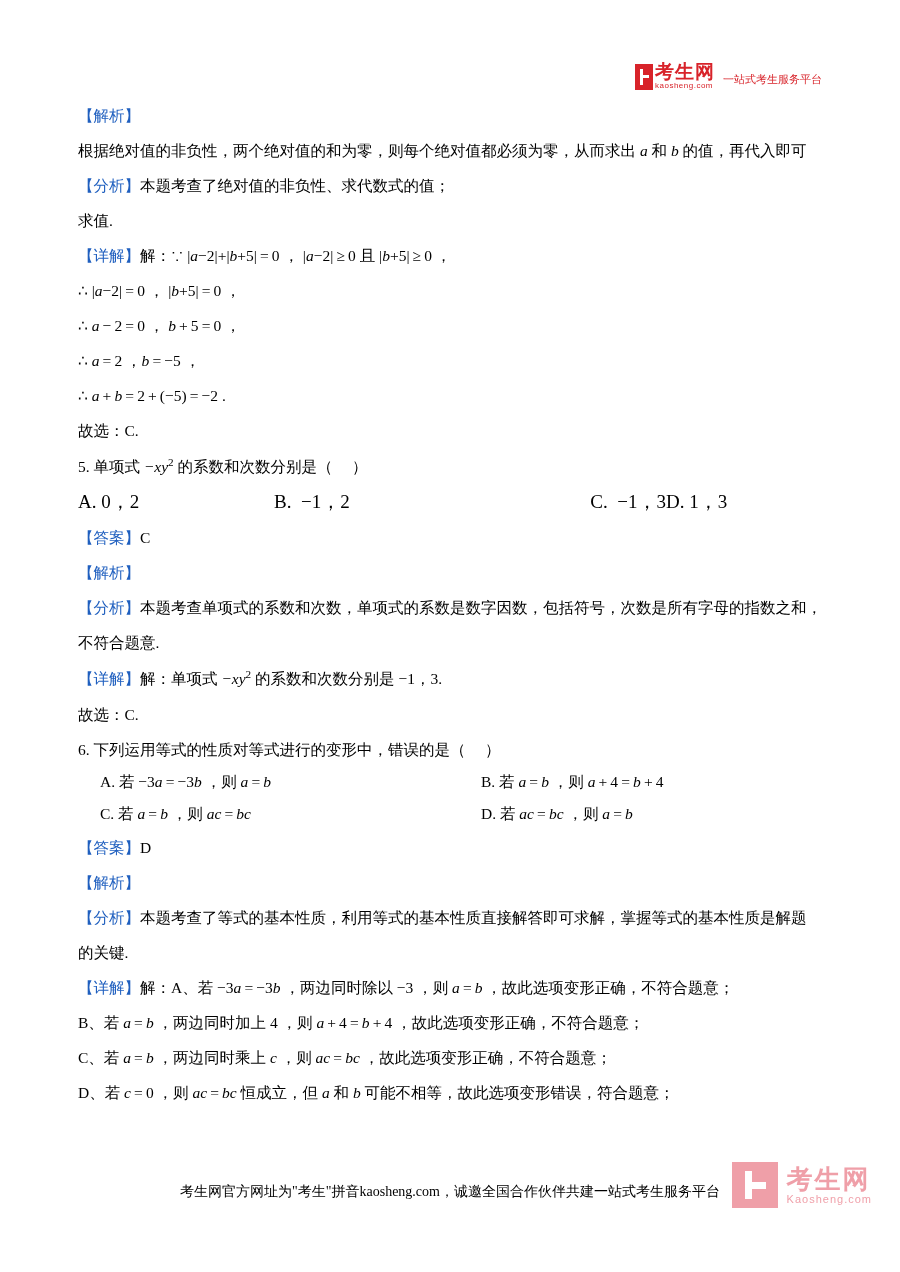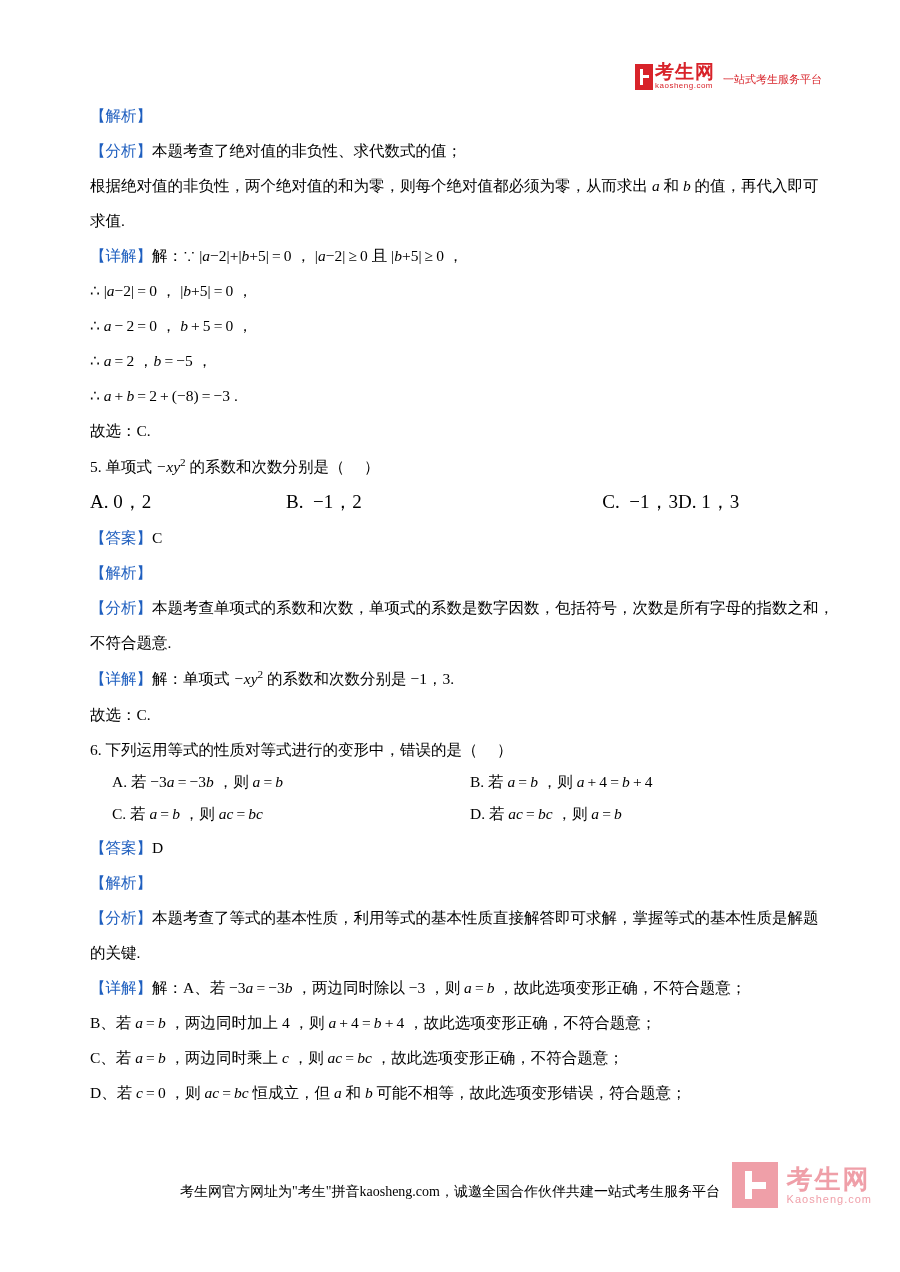--- a/index.html
+++ b/index.html
@@ -82,21 +82,21 @@
     font-family: Liberation Serif, serif;
     font-size: 11px;
     color: #d8232a;
     align-self: flex-end;
     padding-bottom: 3px;
   }
 
   
   .content {
     position: absolute;
-    left: 90px;
+    left: 78px;
     top: 104px;
     width: 748px;
   }
   .line {
     font-size: 15.5px;
     line-height: 1.55;
     margin-bottom: 11px;
     white-space: nowrap;
   }
   .tag {
@@ -132,21 +132,21 @@
   .opt-c { width: 196px; text-align: right; }
   .opt-d { width: auto; }
 
   .opts-two {
     display: flex;
     font-size: 15.5px;
     margin-bottom: 11px;
   }
   .opts-two > div:first-child { width: 358px; }
 
-  .sub-indent { padding-left: 22px; }
+  .sub-indent { padding-left: 22px; gap: 23px; }
 
   
   .footer {
     position: absolute;
     left: 0;
     top: 1183px;
     width: 900px;
     text-align: center;
     font-size: 14px;
     color: #000000;
@@ -225,47 +225,47 @@
     <span class="logo-slogan">一站式考生服务平台</span>
   </div>
 
   <div class="content">
 
     <div class="line">
       <span class="tag">【解析】</span>
     </div>
 
     <div class="line">
+      根据绝对值的非负性，两个绝对值的和为零，则每个绝对值都必须为零，从而求出&nbsp;<span class="math">a</span>&nbsp;和&nbsp;<span class="math">b</span>&nbsp;的值，再代入即可
+    </div>
+
+    <div class="line">
       <span class="tag">【分析】</span><span>本题考查了绝对值的非负性、求代数式的值；</span>
     </div>
 
-    <div class="line">
-      根据绝对值的非负性，两个绝对值的和为零，则每个绝对值都必须为零，从而求出&nbsp;<span class="math">a</span>&nbsp;和&nbsp;<span class="math">b</span>&nbsp;的值，再代入即可
-    </div>
-
     <div class="line">求值.</div>
 
     <div class="line">
       <span class="tag">【详解】</span>解：∵&nbsp;<span class="abs">|</span><span class="math">a</span><span class="mathn">−2</span><span class="abs">|</span><span class="mathn">+</span><span class="abs">|</span><span class="math">b</span><span class="mathn">+5</span><span class="abs">|</span><span class="mathn"> = 0</span>&nbsp;，&nbsp;<span class="abs">|</span><span class="math">a</span><span class="mathn">−2</span><span class="abs">|</span><span class="mathn"> ≥ 0</span>&nbsp;且&nbsp;<span class="abs">|</span><span class="math">b</span><span class="mathn">+5</span><span class="abs">|</span><span class="mathn"> ≥ 0</span>&nbsp;，
     </div>
 
     <div class="line">
       ∴&nbsp;<span class="abs">|</span><span class="math">a</span><span class="mathn">−2</span><span class="abs">|</span><span class="mathn"> = 0</span>&nbsp;，&nbsp;<span class="abs">|</span><span class="math">b</span><span class="mathn">+5</span><span class="abs">|</span><span class="mathn"> = 0</span>&nbsp;，
     </div>
 
     <div class="line">
       ∴&nbsp;<span class="math">a</span><span class="mathn"> − 2 = 0</span>&nbsp;，&nbsp;<span class="math">b</span><span class="mathn"> + 5 = 0</span>&nbsp;，
     </div>
 
     <div class="line">
       ∴&nbsp;<span class="math">a</span><span class="mathn"> = 2</span>&nbsp;，<span class="math">b</span><span class="mathn"> = −5</span>&nbsp;，
     </div>
 
     <div class="line">
-      ∴&nbsp;<span class="math">a</span><span class="mathn"> + </span><span class="math">b</span><span class="mathn"> = 2 + (−8) = −3</span>&nbsp;.
+      ∴&nbsp;<span class="math">a</span><span class="mathn"> + </span><span class="math">b</span><span class="mathn"> = 2 + (−5) = −2</span>&nbsp;.
     </div>
 
     <div class="line">故选：C.</div>
 
     <div class="qline">
       <span>5.</span>&nbsp;单项式&nbsp;<span class="math">−xy</span><sup class="mathn">2</sup>&nbsp;的系数和次数分别是（&nbsp;&nbsp;&nbsp;&nbsp;&nbsp;）
     </div>
 
     <div class="opts-row">
       <div class="opt-a">

